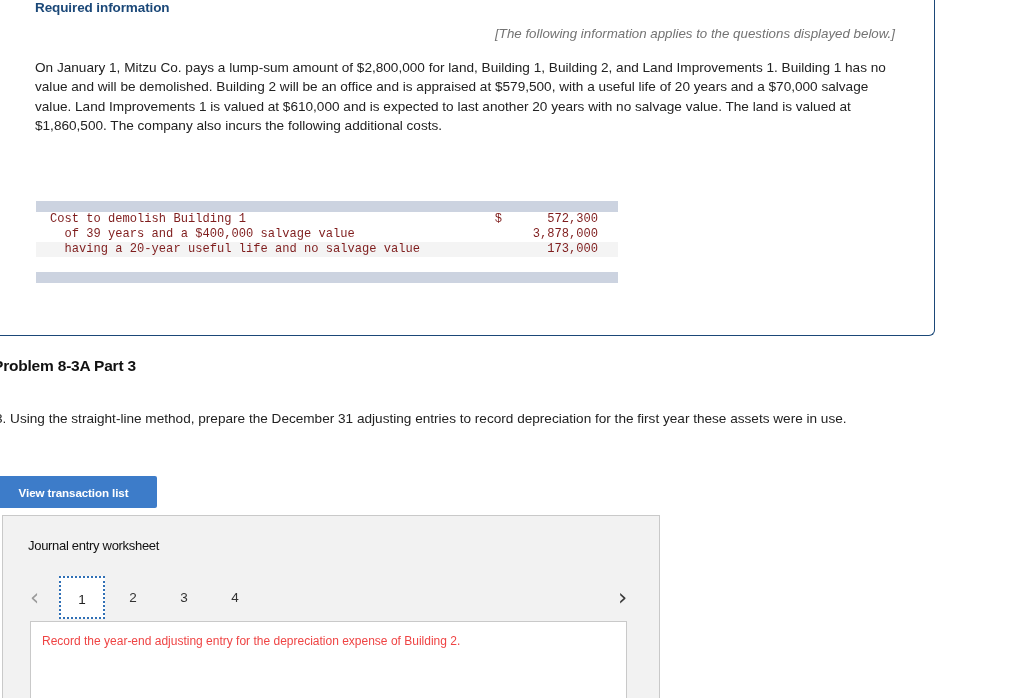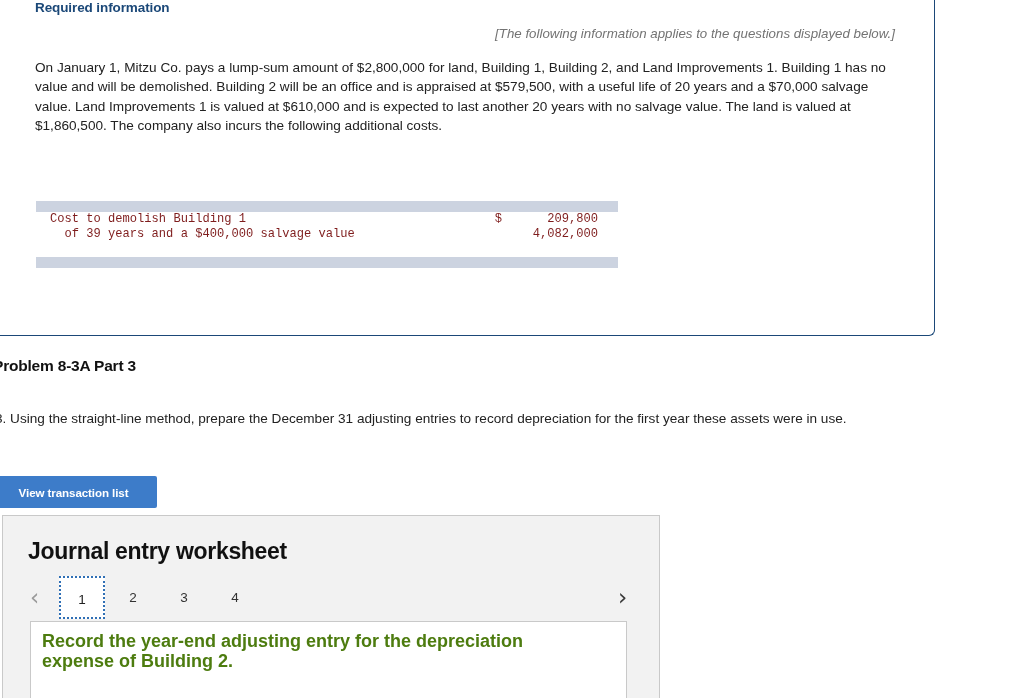--- a/index.html
+++ b/index.html
@@ -162,22 +162,22 @@
     height: 183px;
     background: #f2f2f2;
     border: 1px solid #c9c9c9;
     border-bottom: none;
     box-sizing: border-box;
   }
   .jw-title {
     position: absolute;
     left: 25px;
     top: 22px;
-    font-size: 23px;
-    font-weight: bold;
+    font-size: 13px;
+    font-weight: normal;
     color: #111111;
     letter-spacing: -0.3px;
   }
 
   .jw-nav {
     position: absolute;
     left: 0;
     top: 60px;
     width: 658px;
     height: 42px;
@@ -227,24 +227,23 @@
     background: #ffffff;
     border: 1px solid #c9c9c9;
     border-bottom: none;
     box-sizing: border-box;
   }
   .jw-box-text {
     position: absolute;
     left: 11px;
     top: 9px;
     width: 530px;
-    font-size: 18px;
+    font-size: 12px;
     line-height: 20px;
-    color: #4d7c0f;
-    font-weight: bold;
+    color: #ef4444;
   }
 </style>
 </head>
 <body>
 
 <div class="req-card">
   <div class="req-inner">
     <div class="req-title">Required information</div>
     <div class="applies">[The following information applies to the questions displayed below.]</div>
     <div class="body-para">On January 1, Mitzu Co. pays a lump-sum amount of $2,800,000 for land, Building 1, Building 2, and Land Improvements 1. Building 1 has no value and will be demolished. Building 2 will be an office and is appraised at $579,500, with a useful life of 20 years and a $70,000 salvage value. Land Improvements 1 is valued at $610,000 and is expected to last another 20 years with no salvage value. The land is valued at $1,860,500. The company also incurs the following additional costs.</div>
@@ -252,26 +251,31 @@
 </div>
 
 <table class="cost-table">
   <tbody>
     <tr class="bar">
       <td colspan="3"></td>
     </tr>
     <tr class="row-white">
       <td class="lbl">Cost to demolish Building 1</td>
       <td class="dol">$</td>
-      <td class="amt">209,800</td>
+      <td class="amt">572,300</td>
     </tr>
     <tr class="row-white">
       <td class="lbl">  of 39 years and a $400,000 salvage value</td>
       <td class="dol"></td>
-      <td class="amt">4,082,000</td>
+      <td class="amt">3,878,000</td>
+    </tr>
+    <tr class="row-alt">
+      <td class="lbl">  having a 20-year useful life and no salvage value</td>
+      <td class="dol"></td>
+      <td class="amt">173,000</td>
     </tr>
     <tr class="row-white">
       <td class="pad" colspan="3"></td>
     </tr>
     <tr class="bar">
       <td colspan="3"></td>
     </tr>
   </tbody>
 </table>
 

